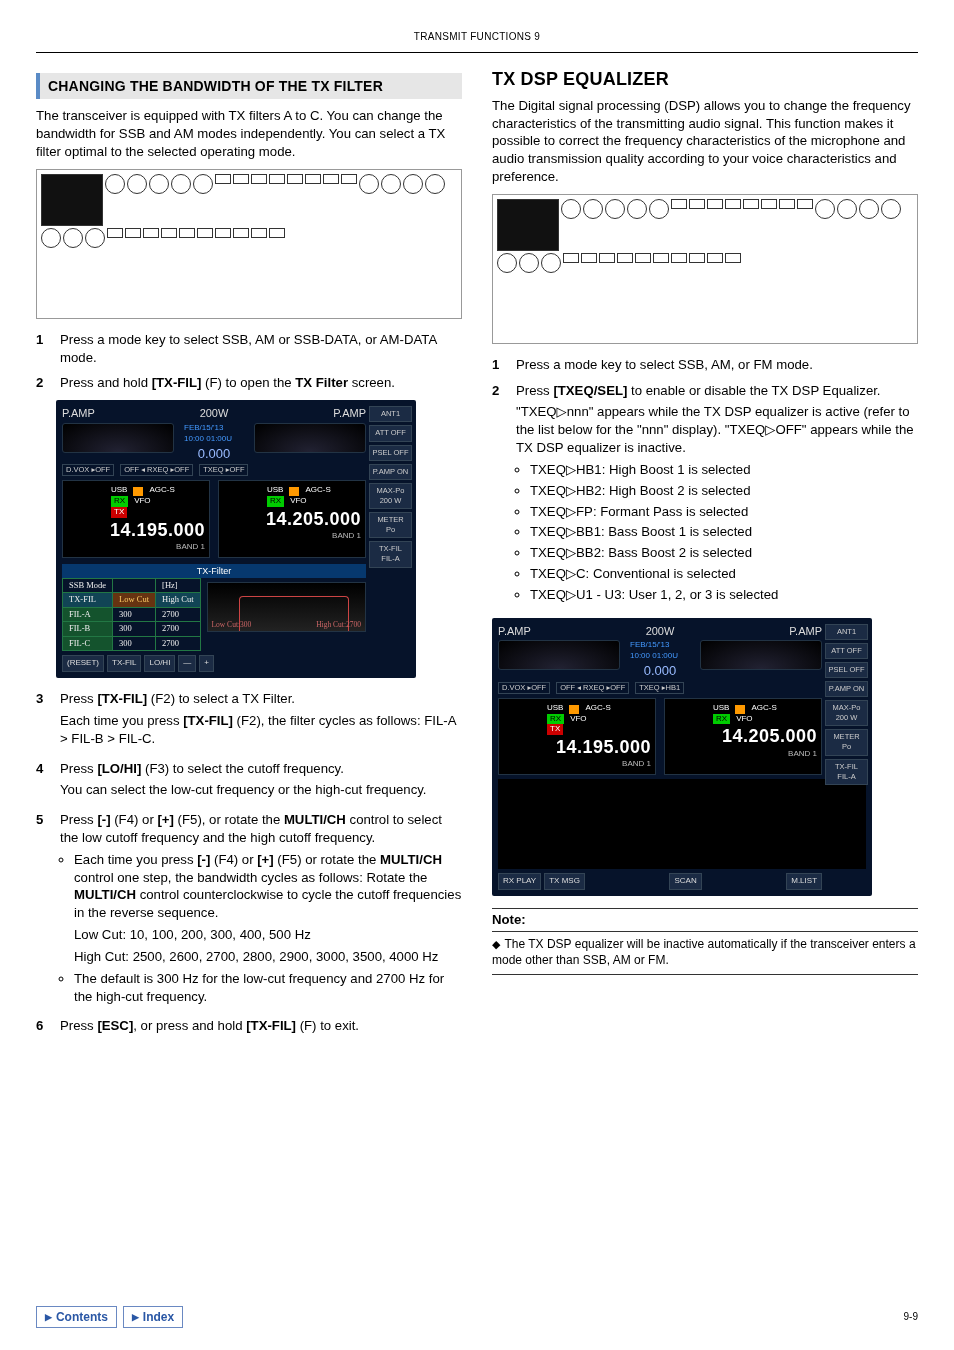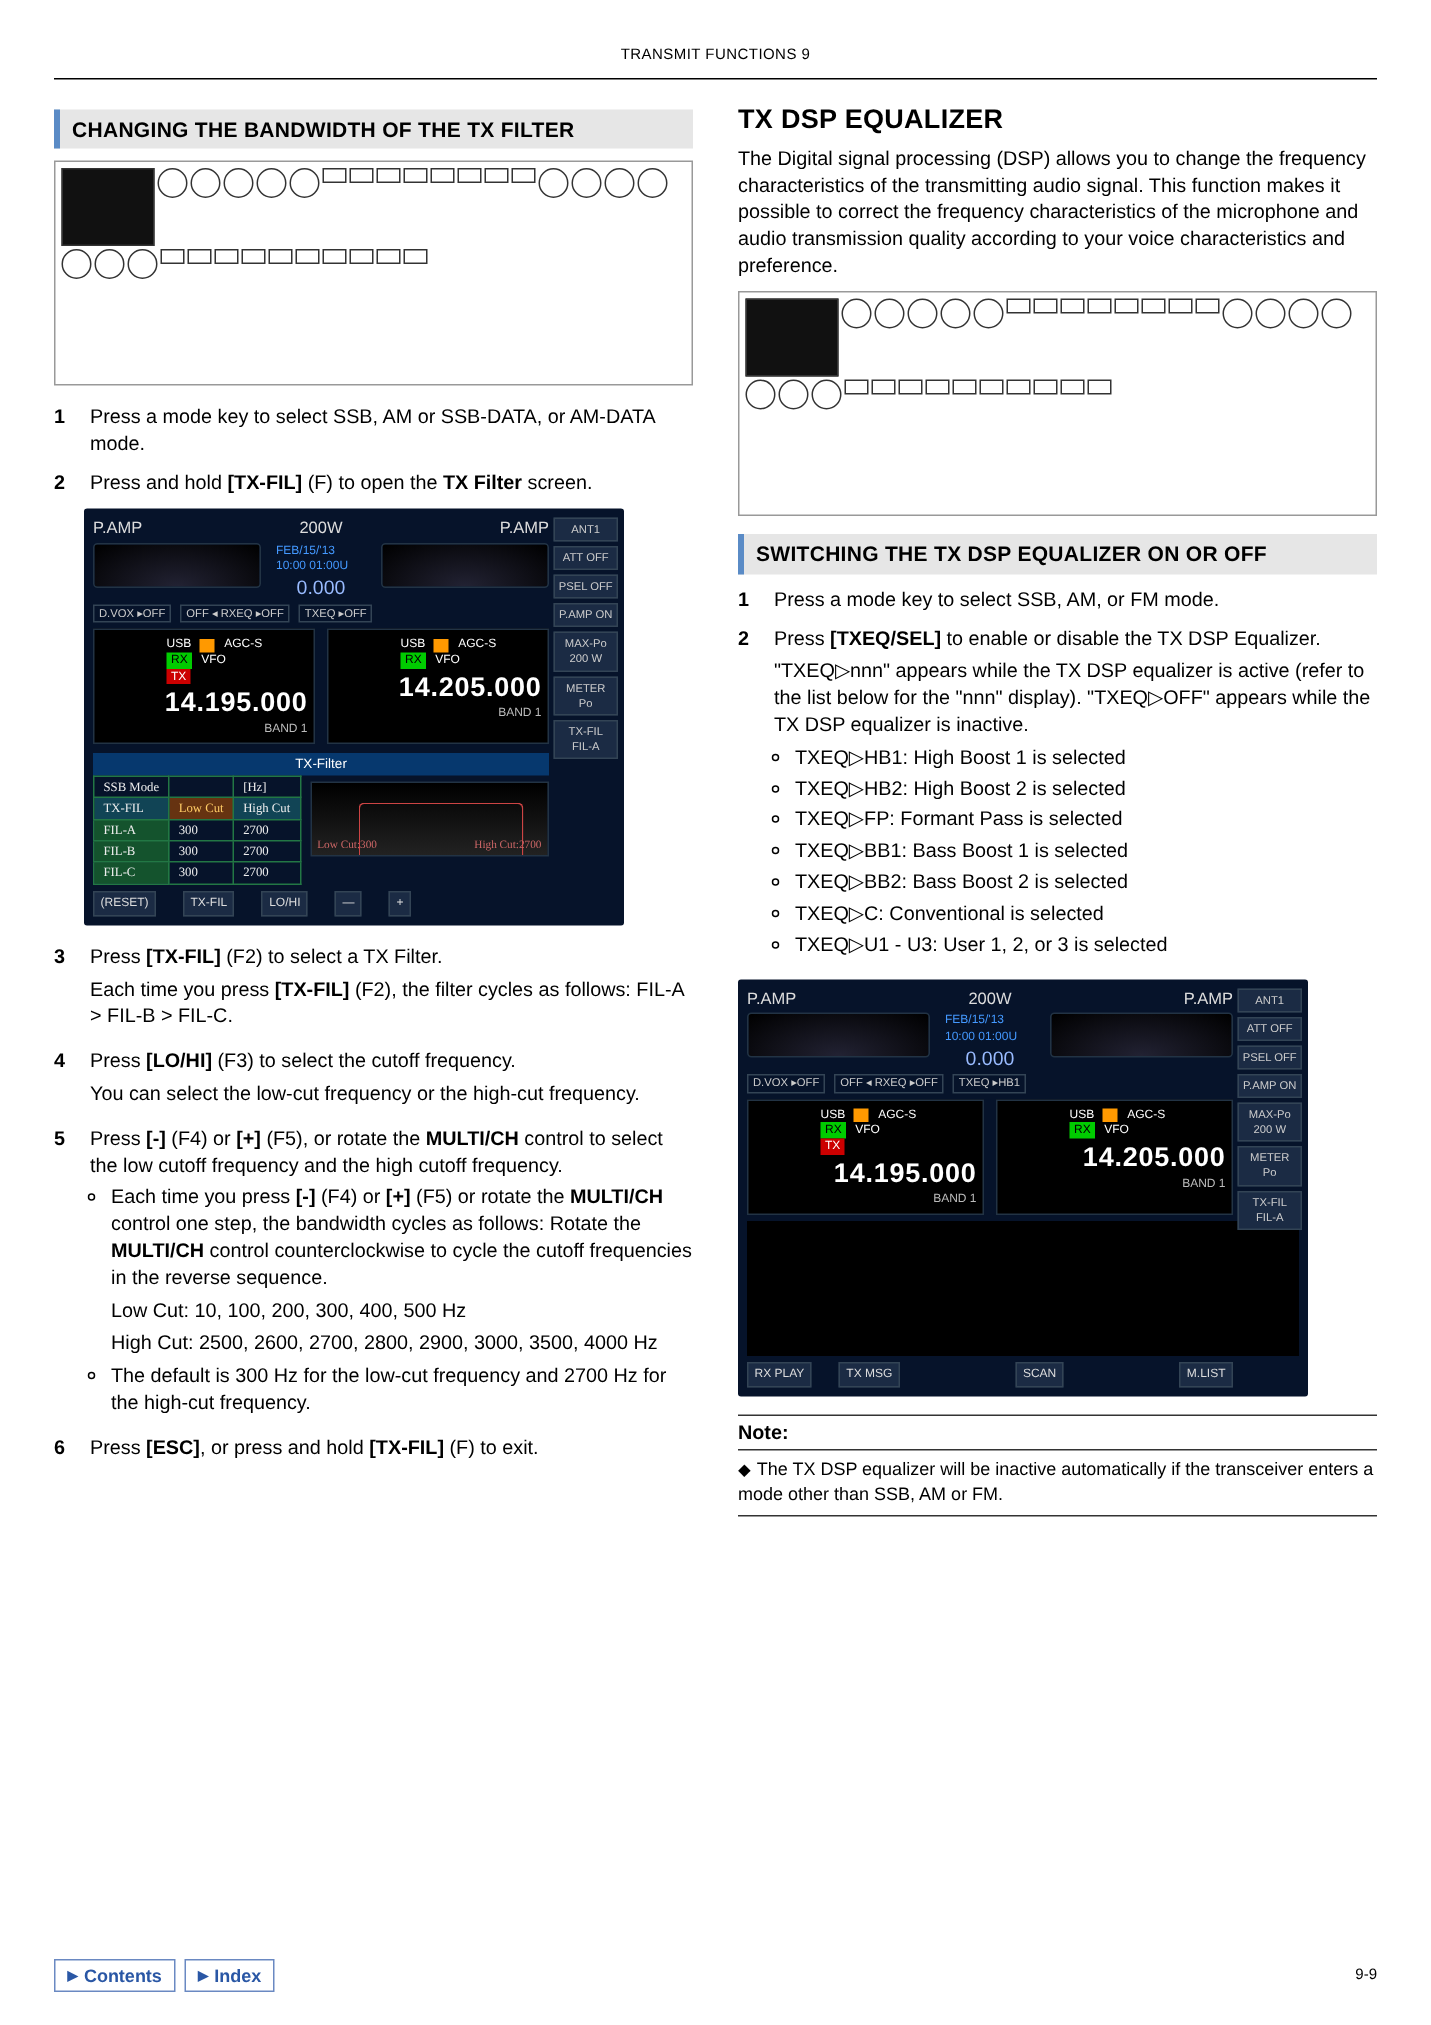--- a/index.html
+++ b/index.html
@@ -73,21 +73,21 @@
   .ss-side { position: absolute; right: 4px; top: 6px; width: 43px; display: flex; flex-direction: column; gap: 3px; }
   .ss-side div { background: #1b2b44; border: 1px solid #345; color: #ccc; font-size: 7.5px; padding: 2px; text-align: center; }
   .ss-table { margin-top: 6px; }
   .ss-table .hdr { background: #06386e; color: #fff; text-align: center; font-size: 9px; padding: 1px; }
   .ss-table table { border-collapse: collapse; font-size: 8.5px; color:#eee;}
   .ss-table td { border: 1px solid #274; padding: 1px 6px; }
   .ss-table .sel { background: #14532d; }
   .ss-chart { height: 48px; background: linear-gradient(to top, #222, #000); border: 1px solid #234; margin: 4px 0; position:relative;}
   .ss-chart .line { position:absolute; bottom:0; left:20%; right:10%; height:70%; border:1px solid #c44; border-bottom:none; border-radius: 4px 4px 0 0;}
   .ss-chart .lbl { position:absolute; bottom:1px; font-size:7.5px; color:#c66;}
-  .ss-fkeys { display: flex; gap: 18px; margin-top: 4px;}
+  .ss-fkeys { display: flex; gap: 3px; margin-top: 4px;}
   .ss-fkeys div { background:#1b2b44; border:1px solid #345; color:#ddd; font-size:8px; padding:2px 4px; flex:0 0 auto;}
   .ss2 { width: 380px; margin-left: 0;}
   .ss2 .body-black { background:#000; height: 90px; margin: 4px 0;}
   .note-hdr { border-top: 1px solid #333; border-bottom: 1px solid #333; font-weight: bold; padding: 2px 0; margin-top: 8px;}
   .note-body { font-size: 12px; padding: 4px 0 6px 0; border-bottom: 1px solid #333;}
   .note-body .diamond { font-size: 11px; margin-right: 4px;}
   b { font-weight: bold; }
   .footer { display: flex; justify-content: space-between; align-items: center; margin-top: auto; padding-top: 16px;}
   .footer .links { display: flex; gap: 6px; }
   .footer .links a {
@@ -102,20 +102,21 @@
 </head>
 <body>
 
 <div class="header-line">TRANSMIT FUNCTIONS 9</div>
 <div class="header-rule"></div>
 
 <div class="columns">
 
   <div class="col">
     <div class="subsection">CHANGING THE BANDWIDTH OF THE TX FILTER</div>
+    <p>The transceiver is equipped with TX filters A to C. You can change the bandwidth for SSB and AM modes independently. You can select a TX filter optimal to the selected operating mode.</p>
 
     <div class="radio-diagram">
       <div class="scr"></div>
       <div class="knob"></div>
         <div class="knob"></div>
         <div class="knob"></div>
         <div class="knob"></div>
         <div class="knob"></div>
       <div class="btn"></div>
         <div class="btn"></div>
@@ -334,21 +335,20 @@
         <div class="btn"></div>
         <div class="btn"></div>
         <div class="btn"></div>
         <div class="btn"></div>
         <div class="btn"></div>
         <div class="btn"></div>
         <div class="btn"></div>
         <div class="btn"></div>
     </div>
 
-    <div class="subsection">SWITCHING THE TX DSP EQUALIZER ON OR OFF</div>
 
     <ol class="steps">
       <li>
         <span class="num">1</span>
         <span class="body">Press a mode key to select SSB, AM, or FM mode.</span>
       </li>
       <li>
         <span class="num">2</span>
         <span class="body">
           <p><span>Press </span><b class="kbd">[TXEQ/SEL]</b><span> to enable or disable the TX DSP Equalizer.</span></p>

